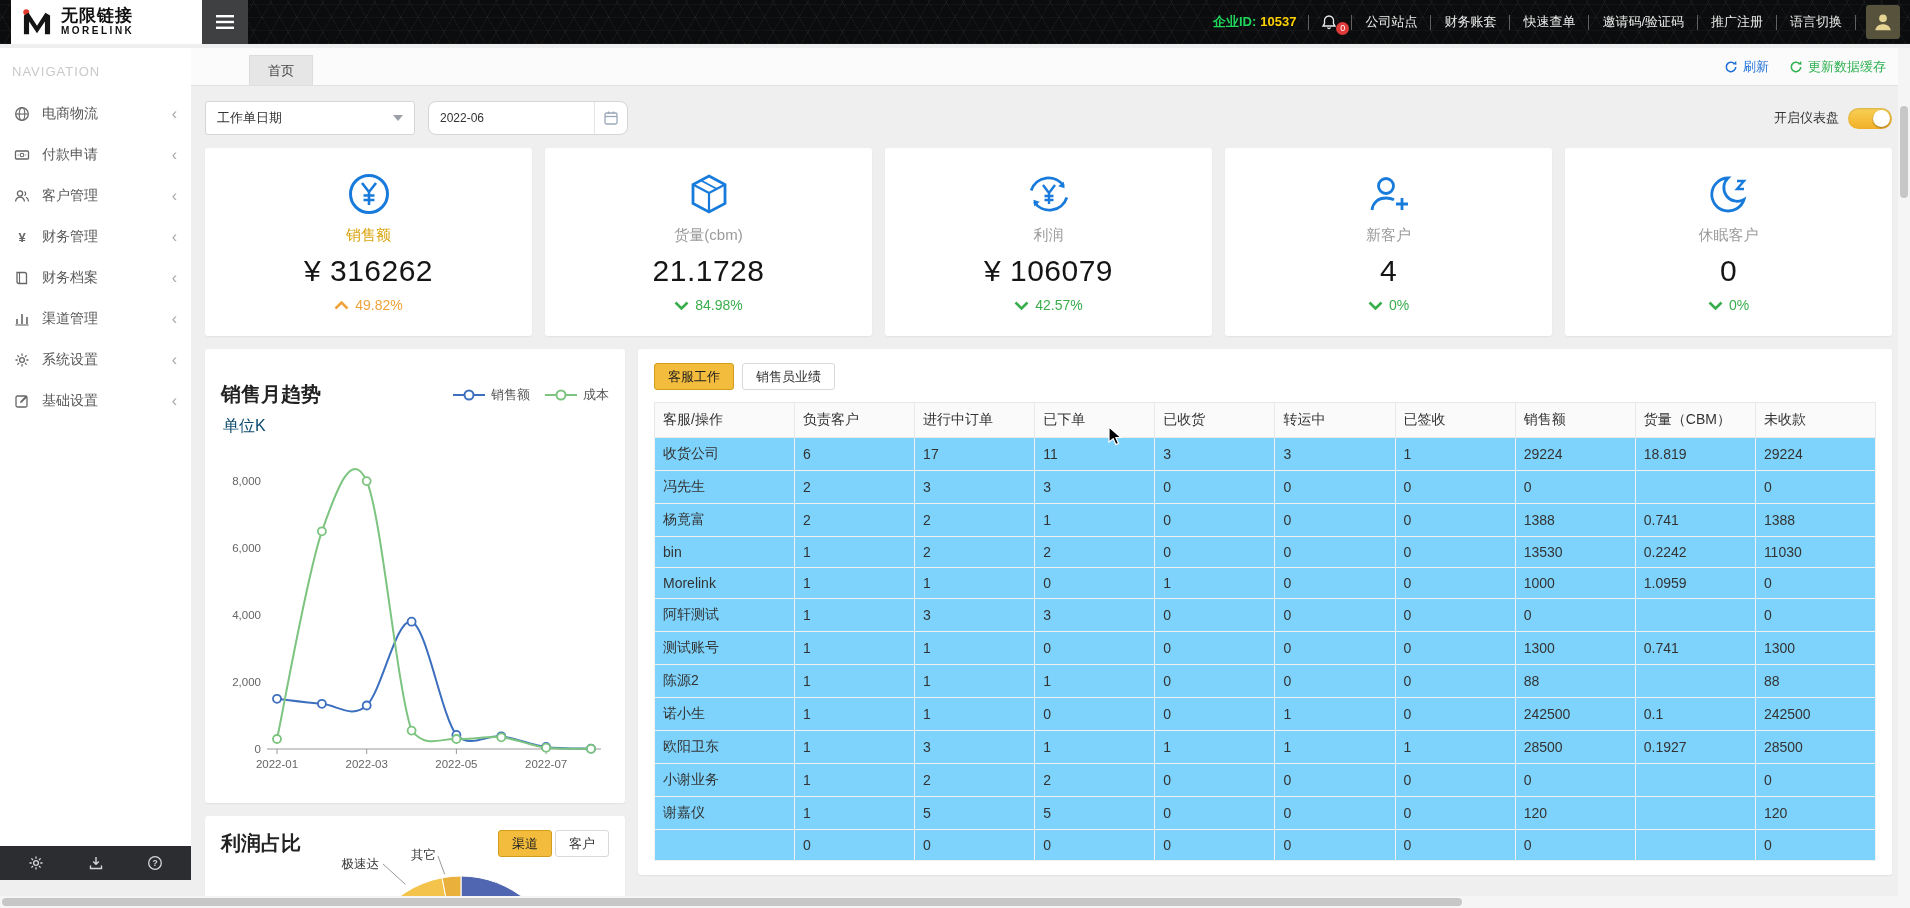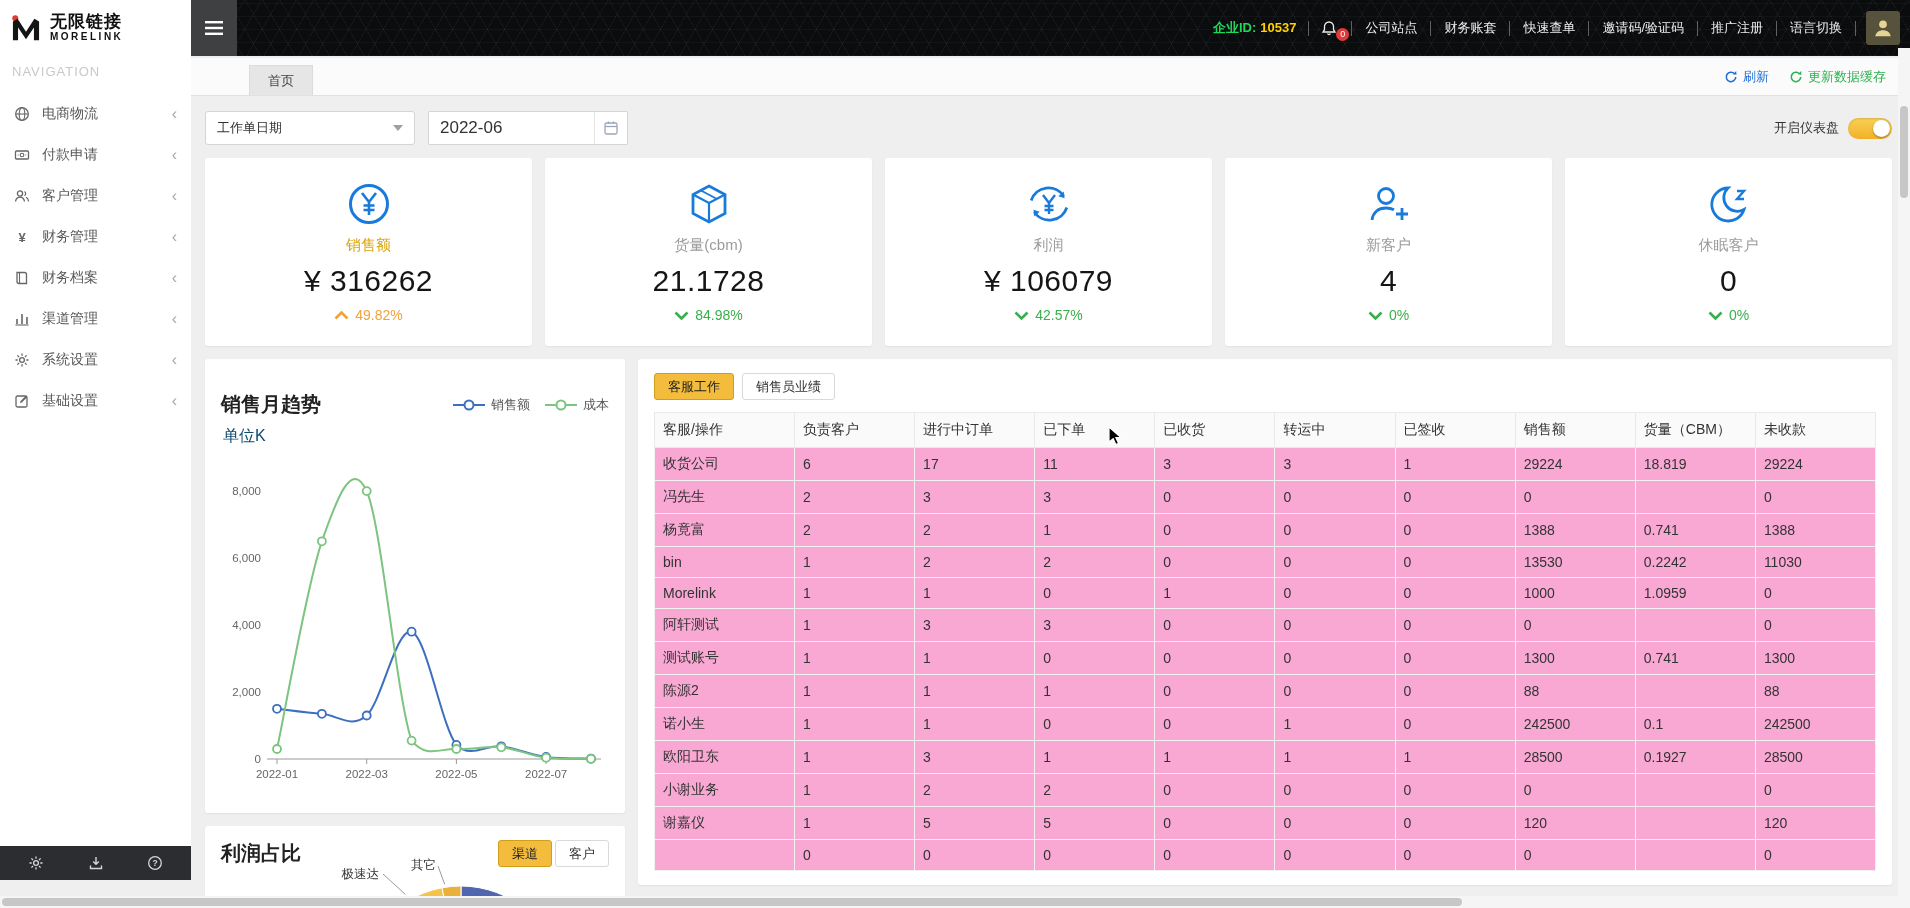--- a/index.html
+++ b/index.html
@@ -1,25 +1,25 @@
 <!DOCTYPE html>
 <html><head>
 <meta charset="utf-8">
 <style>
   *{margin:0;padding:0;box-sizing:border-box;}
   html,body{width:1910px;height:908px;overflow:hidden;background:#efefef;
     font-family:"Liberation Sans","DejaVu Sans",sans-serif;}
 
   
-  .topbar{position:fixed;top:0;left:0;width:1910px;height:56px;background:#0b0c0d;
+  .topbar{position:fixed;top:0;left:0;width:1910px;height:44px;background:#0b0c0d;
     display:flex;align-items:stretch;z-index:50;
     background-image:
       repeating-linear-gradient(60deg, rgba(255,255,255,.045) 0 1px, transparent 1px 15px),
       repeating-linear-gradient(-60deg, rgba(255,255,255,.045) 0 1px, transparent 1px 15px),
-      repeating-linear-gradient(0deg, rgba(255,255,255,.03) 0 1px, transparent 1px 13px);}
+      repeating-linear-gradient(0deg, rgba(255,255,255,.03) 0 1px, transparent 1px 13px); padding-left: 11px;}
   .logo-box{width:191px;background:#fff;display:flex;align-items:center;gap:8px;padding:0 10px;cursor:pointer;}
   .brand-cn{font-size:17px;font-weight:bold;color:#101010;letter-spacing:1px;line-height:18px;}
   .brand-en{font-size:10px;font-weight:bold;color:#101010;letter-spacing:2.5px;line-height:12px;}
   .hamburger{width:46px;background:#3e4041;display:flex;align-items:center;justify-content:center;cursor:pointer;}
   .topbar-right{margin-left:auto;display:flex;align-items:center;padding-right:10px;}
   .ent{font-size:13px;font-weight:bold;padding:0 12px;white-space:nowrap;}
   .ent-label{color:#1fd75c;}
   .ent-value{color:#ffd200;margin-left:4px;}
   .hdr-divider{width:1px;height:15px;background:#616161;display:inline-block;flex:0 0 auto;}
   .bell-wrap{position:relative;padding:0 14px 0 12px;display:flex;align-items:center;cursor:pointer;}
@@ -35,35 +35,35 @@
   .nav-title{color:#c9c9c9;font-size:13px;letter-spacing:1px;padding:16px 12px 14px 12px;}
   .side-item{display:flex;align-items:center;height:41px;padding:0 14px;color:#585858;font-size:14px;cursor:pointer;}
   .side-item .icon{width:18px;margin-right:10px;display:flex;align-items:center;color:#666;}
   .side-chev{margin-left:auto;color:#a8a8a8;font-size:16px;line-height:1;}
   .sidebar-footer{position:absolute;left:0;bottom:0;width:191px;height:34px;background:#2b2d31;
     display:flex;align-items:center;justify-content:space-between;padding:0 28px;}
   .sidebar-footer .icon{color:#d7d7d7;display:flex;cursor:pointer;}
 
   
   .main{position:absolute;left:191px;top:48px;right:0;}
-  .tabbar{height:38px;background:#fbfbfb;border-bottom:1px solid #e1e1e1;display:flex;align-items:center;margin-top:10px;}
+  .tabbar{height:38px;background:#fbfbfb;border-bottom:1px solid #e1e1e1;display:flex;align-items:center;}
   .tab{height:30px;margin-left:58px;margin-top:8px;padding:0 18px;background:#e6e6e6;border:1px solid #dcdcdc;border-bottom:none;
     display:flex;align-items:center;font-size:13px;color:#444;cursor:pointer;align-self:flex-end;}
   .tab-actions{margin-left:auto;display:flex;align-items:center;gap:20px;padding-right:24px;font-size:13px;}
   .link-refresh{color:#1f6fd6;display:flex;align-items:center;gap:5px;cursor:pointer;}
   .link-cache{color:#2eb050;display:flex;align-items:center;gap:5px;cursor:pointer;}
 
   .content{padding:12px 18px 0 14px;}
   .filter-row{display:flex;align-items:center;height:40px;margin-bottom:10px;}
   .select{width:210px;height:34px;background:#fff;border:1px solid #d5d5d5;border-radius:3px;
     display:flex;align-items:center;padding:0 11px;font-size:13px;color:#333;cursor:pointer;}
   .sel-caret{margin-left:auto;width:0;height:0;border-left:5px solid transparent;border-right:5px solid transparent;
     border-top:6px solid #9aa0a6;}
-  .date-input{width:200px;height:34px;margin-left:13px;background:#fff;border:1px solid #d5d5d5;border-radius:1px;
-    display:flex;align-items:center;padding-left:11px;font-size:17px;color:#333;cursor:text;}
+  .date-input{width:200px;height:34px;margin-left:13px;background:#fff;border:1px solid #d5d5d5;border-radius:8px;
+    display:flex;align-items:center;padding-left:11px;font-size:12px;color:#333;cursor:text;}
   .date-icon-box{margin-left:auto;width:33px;height:32px;border-left:1px solid #e4e4e4;
     display:flex;align-items:center;justify-content:center;cursor:pointer;}
   .toggle-wrap{margin-left:auto;display:flex;align-items:center;gap:9px;font-size:13px;color:#333;}
   .toggle{width:44px;height:21px;border-radius:11px;background:linear-gradient(180deg,#f9d156,#f2b028);
     position:relative;cursor:pointer;box-shadow:inset 0 1px 2px rgba(0,0,0,.15);}
   .toggle-knob{position:absolute;right:2px;top:2px;width:17px;height:17px;border-radius:50%;background:#fff;
     box-shadow:0 1px 2px rgba(0,0,0,.35);}
 
   .cards{display:flex;gap:13px;margin-bottom:13px;}
   .card{background:#fff;border-radius:3px;box-shadow:0 1px 2px rgba(0,0,0,.06);}
@@ -90,21 +90,21 @@
   .btn-pill.active{background:#f3bc3c;border-color:#d09e1b;color:#222;}
   .pie-svg{position:absolute;left:0;top:0;width:420px;height:240px;z-index:1;}
   .pie-lbl{font-size:12.5px;fill:#333;}
 
   .table-card{flex:1;padding:14px 16px;}
   .table-tabs{display:flex;gap:8px;margin-bottom:12px;}
   table{width:100%;border-collapse:collapse;font-size:14px;color:#333;table-layout:fixed;}
   th{background:#fafafa;font-weight:normal;text-align:left;padding:8px;border:1px solid #e9e9e9;white-space:nowrap;
     overflow:hidden;cursor:pointer;}
   td{padding:7px 8px;border:1px solid #f1f1f1;white-space:nowrap;overflow:hidden;text-overflow:ellipsis;}
-  tr{background:#f9a8d4;margin-left:44px;}
+  tr{background:#7dd3fc;margin-left:44px;}
 
   
   .vscroll{position:fixed;right:0;top:48px;bottom:12px;width:12px;background:#f5f5f5;z-index:60;}
   .vthumb{position:absolute;left:2px;top:58px;width:8px;height:92px;border-radius:4px;background:#c7c7c7;cursor:pointer;}
   .hscroll{position:fixed;left:0;right:0;bottom:0;height:12px;background:#f5f5f5;z-index:60;}
   .hthumb{position:absolute;left:2px;top:2px;width:1460px;height:8px;border-radius:4px;background:#c7c7c7;cursor:pointer;}
   .cursor{position:fixed;left:1108px;top:426px;z-index:99;pointer-events:none;}
 </style>
 </head>
 <body>

